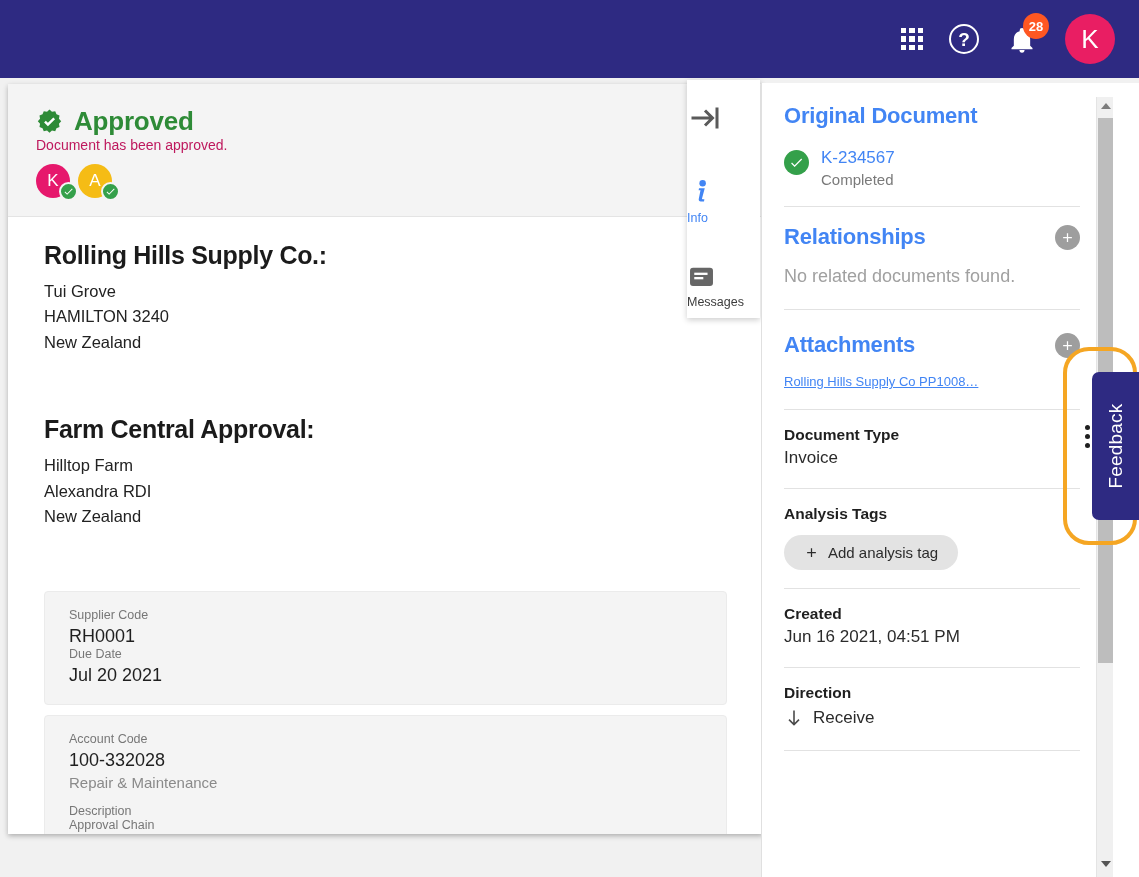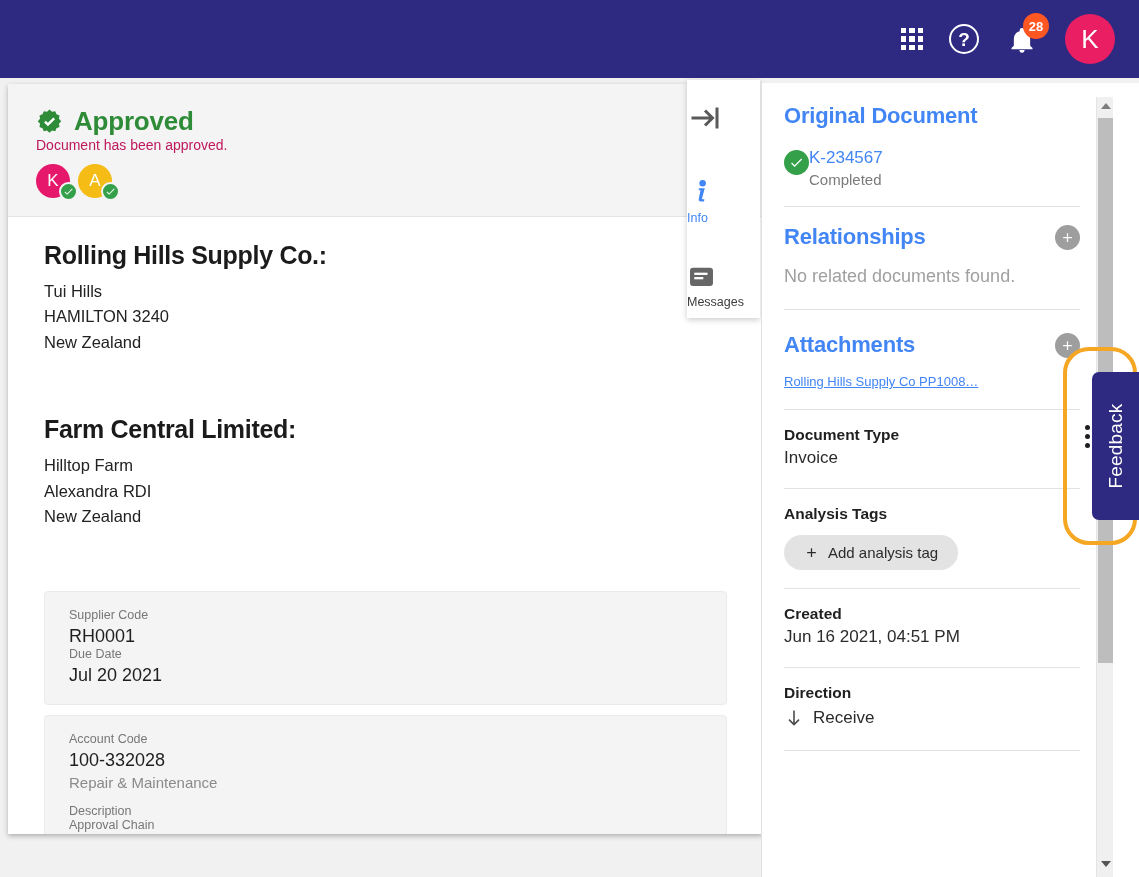--- a/index.html
+++ b/index.html
@@ -97,21 +97,21 @@
   .info-panel {
     position: absolute; left: 761px; top: 83px; width: 378px; height: 794px;
     background: #ffffff; border-left: 1px solid #e0e0e0; overflow: hidden;
   }
   .panel-inner { padding: 20px 22px 0 22px; width: 340px; }
   .sec-title { color: #4285f4; font-size: 22px; font-weight: bold; letter-spacing: -0.2px; }
   .sec-row { display: flex; align-items: center; justify-content: space-between; }
   .plus-btn { width: 25px; height: 25px; border-radius: 50%; background: #9e9e9e;
               color: #fff; font-size: 20px; line-height: 1; display: flex;
               align-items: center; justify-content: center; cursor: pointer; }
-  .orig-doc { display: flex; align-items: flex-start; margin-top: 19px; }
+  .orig-doc { display: flex; align-items: flex-start; gap: 12px; margin-top: 19px; }
   .green-check { width: 25px; height: 25px; border-radius: 50%; background: #34a04a;
                  display: flex; align-items: center; justify-content: center; flex: 0 0 auto; margin-top: 2px; }
   .orig-link { color: #4285f4; font-size: 17px; }
   .orig-status { color: #7a7a7a; font-size: 15px; margin-top: 3px; }
   .divider { height: 1px; background: #e2e2e2; margin: 18px 0 0 0; }
   .sec-block { padding-top: 17px; }
   .muted-line { color: #a0a0a0; font-size: 18px; margin-top: 16px; }
   .attach-link { color: #4285f4; font-size: 13px; margin-top: 16px; display: block;
                  white-space: nowrap; overflow: hidden; }
   .kv-label { font-size: 15.5px; font-weight: bold; color: #1f1f1f; }
@@ -219,30 +219,30 @@
           </span>
         </div>
       </div>
     </div>
 
     <div class="doc-body">
 
       <div>
         <div class="party-name">Rolling Hills Supply Co.:</div>
         <div class="party-addr">
-          <div>Tui Hills</div>
+          <div>Tui Grove</div>
           <div>HAMILTON  3240</div>
           <div>New Zealand</div>
         </div>
       </div>
 
       <div class="spacer-lg"></div>
 
       <div>
-        <div class="party-name">Farm Central Limited:</div>
+        <div class="party-name">Farm Central Approval:</div>
         <div class="party-addr">
           <div>Hilltop Farm</div>
           <div>Alexandra  RDI</div>
           <div>New Zealand</div>
         </div>
       </div>
 
       <div style="height:52px"></div>
 
       <div class="field-card">

